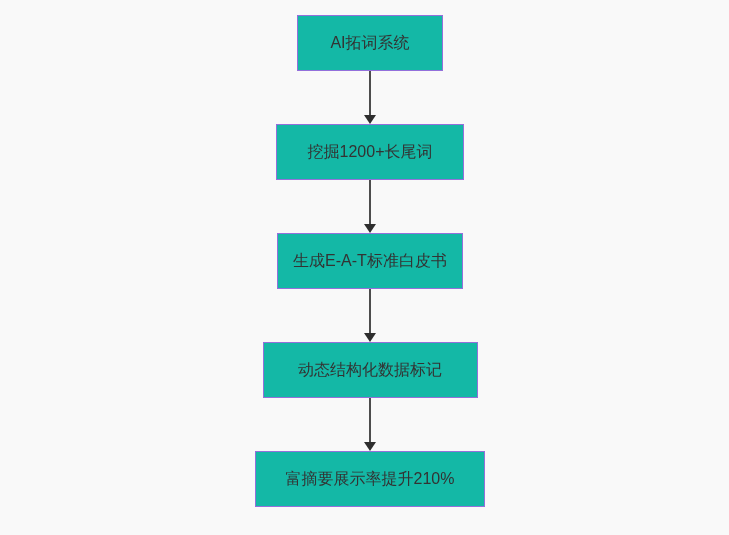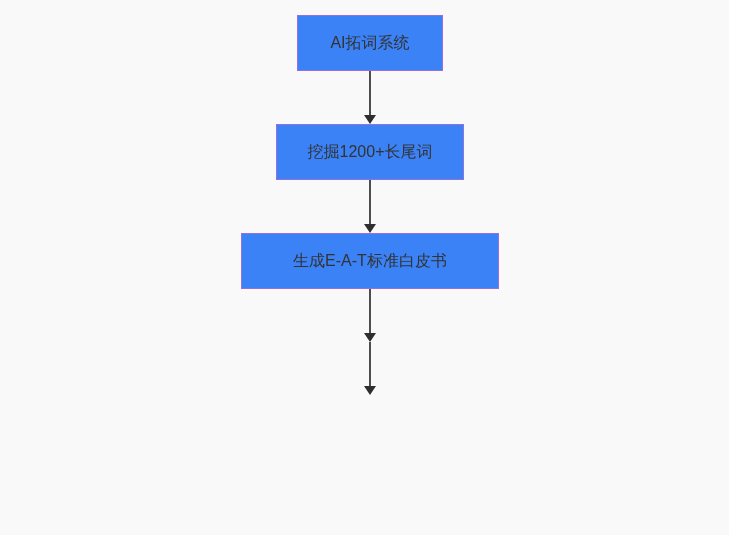--- a/index.html
+++ b/index.html
@@ -21,33 +21,33 @@
     left: 370px;
     top: 15px;
     transform: translateX(-50%);
     display: flex;
     flex-direction: column;
     align-items: center;
   }
   .node {
     box-sizing: border-box;
     height: 56px;
-    background: #3b82f6;
+    background: #14b8a6;
     border: 1px solid #9370DB;
     display: flex;
     align-items: center;
     justify-content: center;
     font-size: 16px;
     color: #333333;
     white-space: nowrap;
     text-align: left;
   }
   .n0 { width: 146px; }
   .n1 { width: 188px; }
-  .n2 { width: 258px; }
+  .n2 { width: 186px; }
   .n3 { width: 215px; }
   .n4 { width: 230px; }
   .arrow {
     position: relative;
     width: 14px;
     height: 53px;
   }
   .arrow .line {
     position: absolute;
     left: 50%;
@@ -95,21 +95,27 @@
 
     <div class="node n2">
       <span>生成E-A-T标准白皮书</span>
     </div>
 
     <div class="arrow">
       <div class="line"></div>
       <div class="head"></div>
     </div>
 
+    <div class="node n3">
+      <span>动态结构化数据标记</span>
+    </div>
 
     <div class="arrow">
       <div class="line"></div>
       <div class="head"></div>
     </div>
 
+    <div class="node n4">
+      <span>富摘要展示率提升210%</span>
+    </div>
 
   </div>
 </div>
 
 </body></html>

